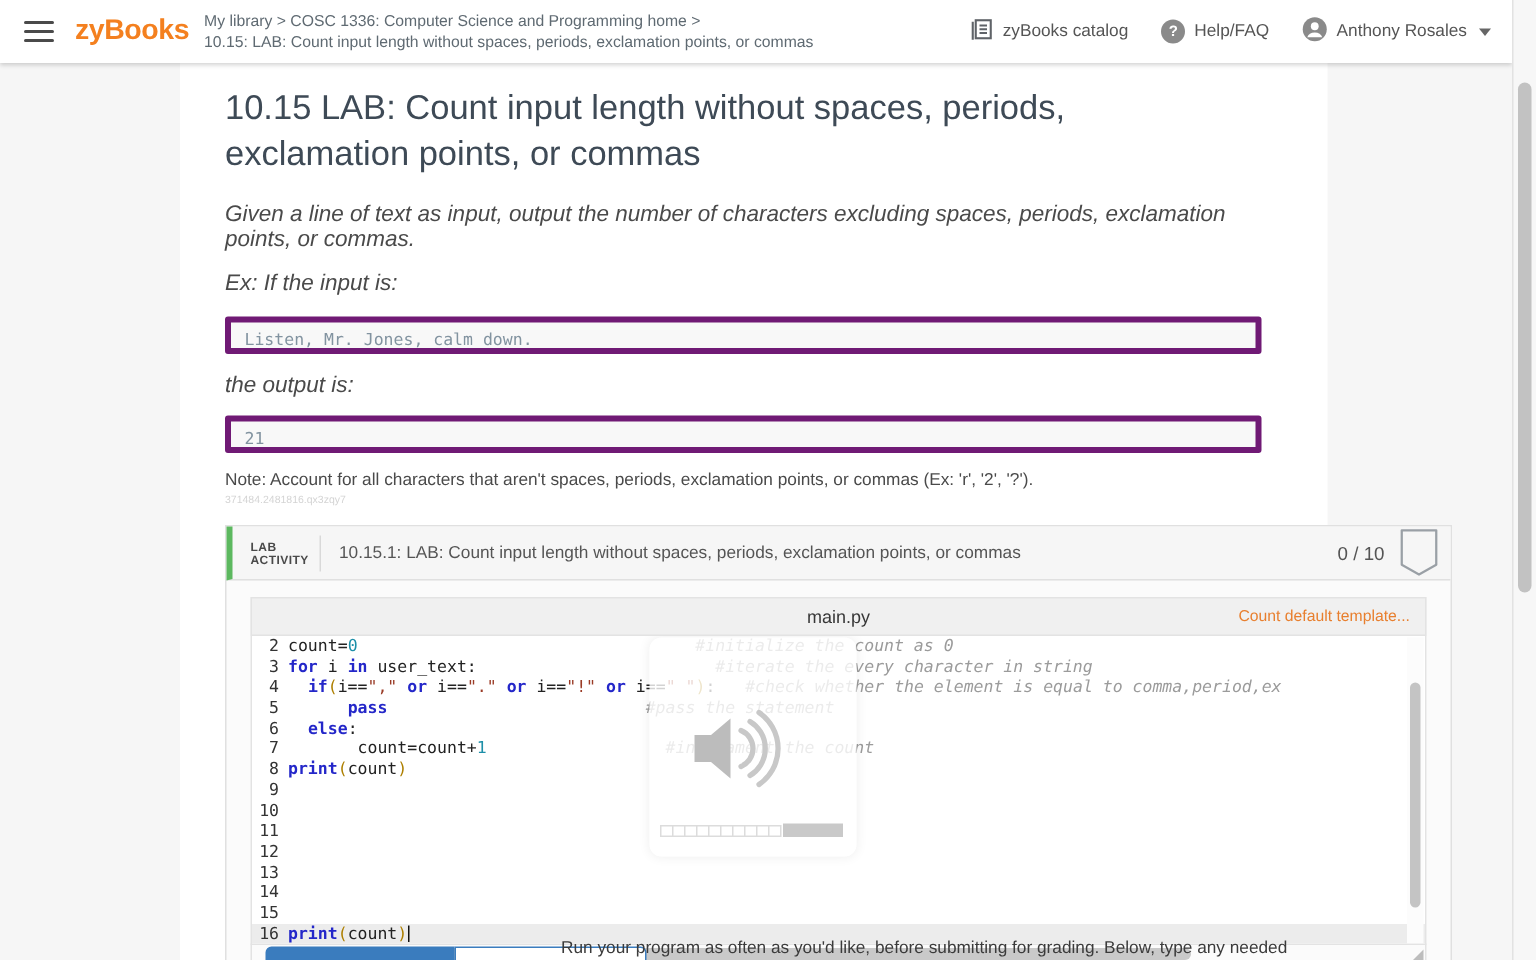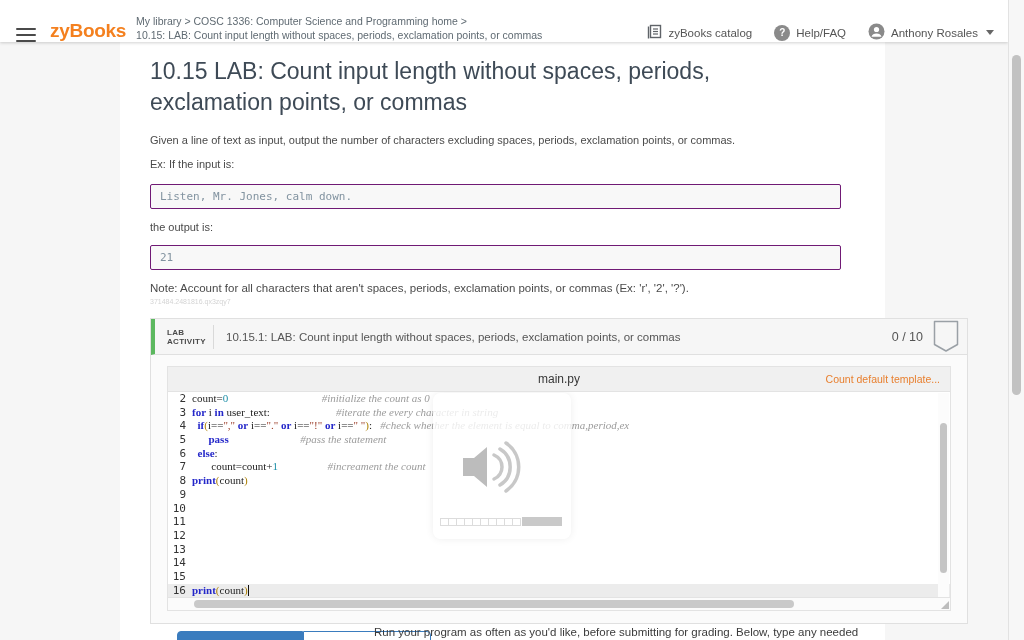--- a/index.html
+++ b/index.html
@@ -2,21 +2,21 @@
 <html><head>
 <meta charset="utf-8">
 <style>
   * { margin:0; padding:0; box-sizing:border-box; }
   html,body { width:1024px; height:640px; overflow:hidden; }
   body { font-family:"Liberation Sans", sans-serif; background:#f6f6f6; }
   .page { position:relative; width:1024px; height:640px; overflow:hidden; }
 
   
   .topbar { position:absolute; top:0; left:0; width:1008px; height:42px; background:#fff;
-            box-shadow:0 1px 3px rgba(0,0,0,.18); z-index:20; display:flex; align-items:flex-end; }
+            box-shadow:0 1px 3px rgba(0,0,0,.18); z-index:20; display:flex; align-items:center; }
   .hamburger { width:20px; height:14px; margin-left:16px; display:flex; flex-direction:column;
                justify-content:space-between; cursor:pointer; }
   .hamburger span { display:block; height:2px; background:#4a4a4a; border-radius:1px; }
   .logo { font-size:19px; font-weight:bold; color:#f4801f; margin-left:14px; letter-spacing:-.3px; }
   .crumbs { margin-left:10px; font-size:10.5px; color:#5f6a72; line-height:14px; }
   .topbar-right { margin-left:auto; display:flex; align-items:center; gap:22px; padding-right:14px;
                   font-size:11.5px; color:#555; }
   .tb-item { display:flex; align-items:center; gap:6px; cursor:pointer; }
   .circle-ic { width:16px; height:16px; border-radius:50%; background:#8a8a8a; color:#fff;
                font-size:10px; font-weight:bold; display:flex; align-items:center; justify-content:center; }
@@ -26,23 +26,23 @@
   
   .page-scroll { position:absolute; top:0; right:0; width:16px; height:640px; background:#f7f7f7;
                  border-left:1px solid #e2e2e2; z-index:30; }
   .page-scroll .thumb { position:absolute; left:3px; top:55px; width:9px; height:340px;
                         background:#c2c2c2; border-radius:5px; }
 
   
   .white-col { position:absolute; top:42px; left:120px; width:765px; height:598px; background:#fff; }
   .content { padding:14px 30px 0 30px; }
   h1 { font-size:23px; font-weight:400; color:#3e4a56; line-height:31px; max-width:680px; margin-bottom:16px; }
-  .ptext { font-size:11px; color:#4a4a4a; margin-bottom:12px; }
+  .ptext { font-size:15px; color:#4a4a4a; margin-bottom:12px;font-style:italic; }
   .ptext.tight { margin-bottom:14px; }
-  .prebox { width:691px; background:#f8f8f8; border:1px solid #701a75; border-radius:2px;
+  .prebox { width:691px; background:#f8f8f8; border:4px solid #701a75; border-radius:2px;
             font-family:"DejaVu Sans Mono", monospace; font-size:11px; color:#8293a0;
             padding:5px 9px; height:25px; margin-bottom:12px; white-space:pre; }
   .note { font-size:11.5px; color:#4a4a4a; margin-bottom:4px; }
   .watermark { font-size:7px; color:#d4d4d4; margin-bottom:13px; }
 
   
   .lab-card { width:818px; border:1px solid #e0e0e0; background:#fbfbfb; }
   .lab-head { display:flex; align-items:center; height:36px; background:#f6f6f6;
               border-left:4px solid #5cb85f; border-bottom:1px solid #e0e0e0; }
   .lab-type { font-size:8px; font-weight:bold; color:#4a4a4a; line-height:9px; letter-spacing:.3px;
@@ -58,21 +58,21 @@
   .ed-head { position:relative; height:26px; background:#f0f0f0; border:1px solid #e3e3e3;
              display:flex; align-items:center; justify-content:center; }
   .ed-file { font-size:12px; color:#383838; }
   .ed-load { position:absolute; right:10px; top:6px; font-size:10.5px; color:#e87f2e; cursor:pointer; }
   .ed-body { position:relative; height:206px; background:#fff; border:1px solid #e3e3e3;
              border-top:none; overflow:hidden; }
   .code-line { display:flex; height:13.7px; line-height:13.7px;
                font-family:"DejaVu Sans Mono", monospace; font-size:11px; }
   .code-line.active { background:#ececec; }
   .gutter { width:24px; text-align:right; padding-right:6px; color:#333; flex:none; }
-  .code { white-space:pre; flex:1; min-width:0; overflow:hidden; color:#222;font-family:Liberation Serif, serif; }
+  .code { white-space:pre; flex:1; min-width:0; overflow:hidden; color:#222; }
   .tok-p { color:#222; }
   .tok-k { color:#2427c9; font-weight:bold; }
   .tok-s { color:#9a3b26; }
   .tok-n { color:#1d8fa8; }
   .tok-o { color:#ad7f00; }
   .tok-c { color:#9b9b9b; font-style:italic; }
   .cursor { display:inline-block; width:1px; height:11px; background:#111; vertical-align:-2px; }
 
   .ed-vscroll { position:absolute; top:1px; right:1px; width:11px; height:204px; background:#fcfcfc; }
   .ed-vscroll .thumb { position:absolute; left:2px; top:30px; width:7px; height:150px;

